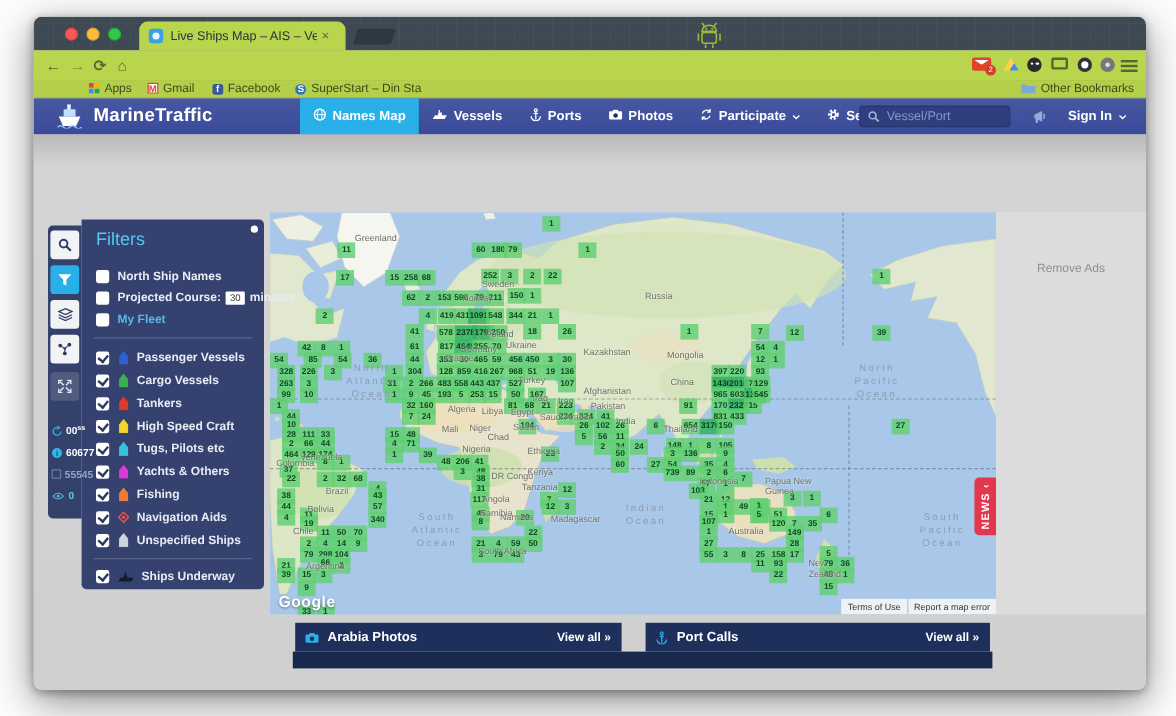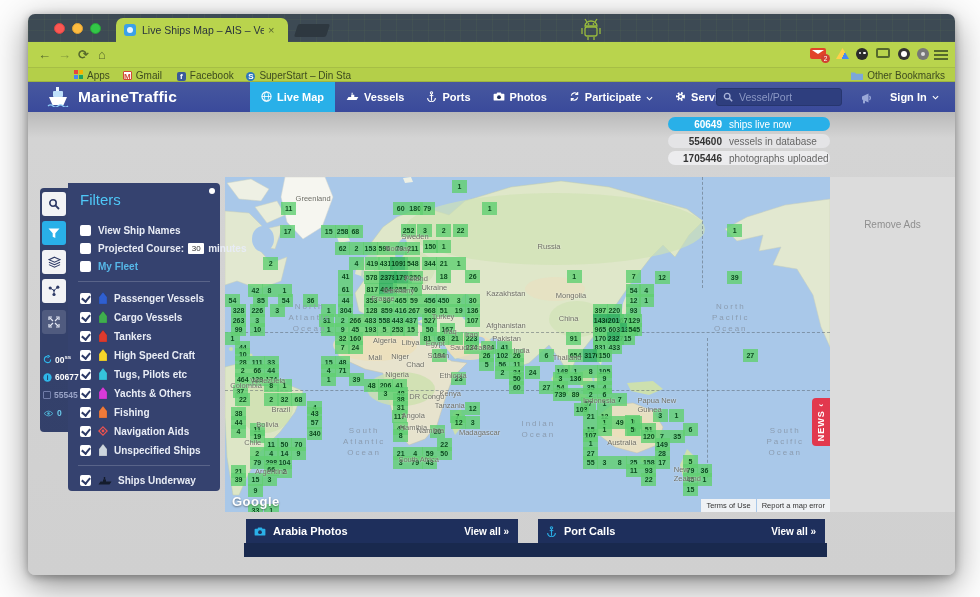--- a/index.html
+++ b/index.html
@@ -29,21 +29,21 @@
   .navic { position:absolute; top:5px; font-size:13px; color:#55682c; font-weight:bold; }
   .urlbar { position:absolute; left:92px; top:4px; width:682px; height:18px; background:#fff; border:1px solid #9db33f; border-radius:3px; display:flex; align-items:center; padding:0 6px; }
   .urlbar .doc { width:9px; height:11px; border:1px solid #aaa; border-radius:1px; background:#fff; margin-right:6px; flex:0 0 9px;}
   .urlbar .u { font-size:11px; color:#222; flex:1; }
   .urlbar .star { font-size:11px; color:#999; }
   .ext { position:absolute; top:6px; }
   .menu3 { position:absolute; left:906px; top:8px; width:14px; }
   .menu3 i { display:block; height:2px; background:#55682c; margin-bottom:2px; }
   
   .bookbar { position:absolute; left:0; top:54px; width:100%; height:14px; background:#b4cf49; border-bottom:1px solid rgba(0,0,0,.12); font-size:10px; color:#3c4a1f; }
-  .bm { position:absolute; top:1px; display:flex; align-items:center; height:12px;padding-left:36px; }
+  .bm { position:absolute; top:1px; display:flex; height:12px;padding-left:36px; }
   .bm .lbl { margin-left:4px; }
   .bm-ico { width:9px; height:9px; border-radius:2px; display:inline-block; font-size:8px; line-height:9px; text-align:center; color:#fff; font-weight:bold;}
   
   .mthead { position:absolute; left:0; top:68px; width:100%; height:30px;
             background:linear-gradient(180deg,#47589f,#3a4a9b); }
   .brand { position:absolute; left:18px; top:4px; display:flex; align-items:center; }
   .brand .nm { color:#fff; font-size:15.5px; font-weight:bold; letter-spacing:.2px; margin-left:8px; }
   .mnav { position:absolute; left:222px; top:0; height:30px; display:flex; }
   .nav-item { display:flex; align-items:center; gap:5px; padding:0 11px; color:#fff; font-size:11px; font-weight:bold; height:30px; }
   .nav-item.active { background:#29b0e8; }
@@ -217,21 +217,21 @@
       </svg>
       <span class="nm">MarineTraffic</span>
     </div>
     <div class="mnav" id="mainNav">
         <div class="nav-item active">
           <span><svg width="11" height="11" viewBox="0 0 12 12">
               <circle cx="6" cy="6" r="5" fill="none" stroke="#fff" stroke-width="1.2"></circle>
               <ellipse cx="6" cy="6" rx="2.2" ry="5" fill="none" stroke="#fff" stroke-width="0.9"></ellipse>
               <path d="M1 6h10" stroke="#fff" stroke-width="0.9"></path>
             </svg></span>
-          <span>Live Map</span>
+          <span>Names Map</span>
         </div>
         <div class="nav-item">
           <span><svg width="13" height="9" viewBox="0 0 14 10">
               <path d="M0.5 9 L2.5 5.5 H5.5 V3 H9 V5.5 H13.5 L11.5 9 Z" fill="#fff"></path>
               <rect x="6" y="0.8" width="1.2" height="2.2" fill="#fff"></rect>
             </svg></span>
           <span>Vessels</span>
         </div>
         <div class="nav-item">
           <span><svg width="11" height="11" viewBox="0 0 12 12">
@@ -287,34 +287,20 @@
     <div class="signin">
       <span>Sign In</span>
       <svg width="7" height="5" viewBox="0 0 8 5">
           <path d="M1 1 L4 4 L7 1" stroke="#fff" fill="none" stroke-width="1.3"></path>
         </svg>
     </div>
   </div>
 
   <div class="content">
 
-    <div class="stats" id="statsBox">
-        <div class="stat-row hl">
-          <span class="v">60649</span>
-          <span class="l">ships live now</span>
-        </div>
-        <div class="stat-row g1">
-          <span class="v">554600</span>
-          <span class="l">vessels in database</span>
-        </div>
-        <div class="stat-row g2">
-          <span class="v">1705446</span>
-          <span class="l">photographs uploaded</span>
-        </div>
-      </div>
 
     <div class="adpanel">
       <div class="ra">Remove Ads</div>
     </div>
 
     <div class="map" id="mapBox">
       <svg class="land" width="605" height="335" viewBox="0 0 605 335">
         <rect width="605" height="335" fill="#a9c8e9"></rect>
 
         <path d="M2,6 L26,2 L44,12 L36,24 L14,22 Z" fill="#eef0e4" stroke="#ccd2c0" stroke-width="0.5"></path>
@@ -793,21 +779,21 @@
         <span style="color:#69c8ea">0</span>
       </div>
     </div>
 
     <div class="fpanel">
       <div class="fdot"></div>
       <div class="ftitle">Filters</div>
       <div id="filterRows">
           <div class="frow" style="top:40px">
             <span class="cb"></span>
-            <span class="fl ">View Ship Names</span>
+            <span class="fl ">North Ship Names</span>
           </div>
           <div class="frow" style="top:58px">
             <span class="cb"></span>
             <span class="fl ">Projected Course:</span>
             <span class="mini">30</span>
             <span class="fl" style="margin-left:0">minutes</span>
           </div>
           <div class="frow" style="top:76px">
             <span class="cb"></span>
             <span class="fl accent">My Fleet</span>

